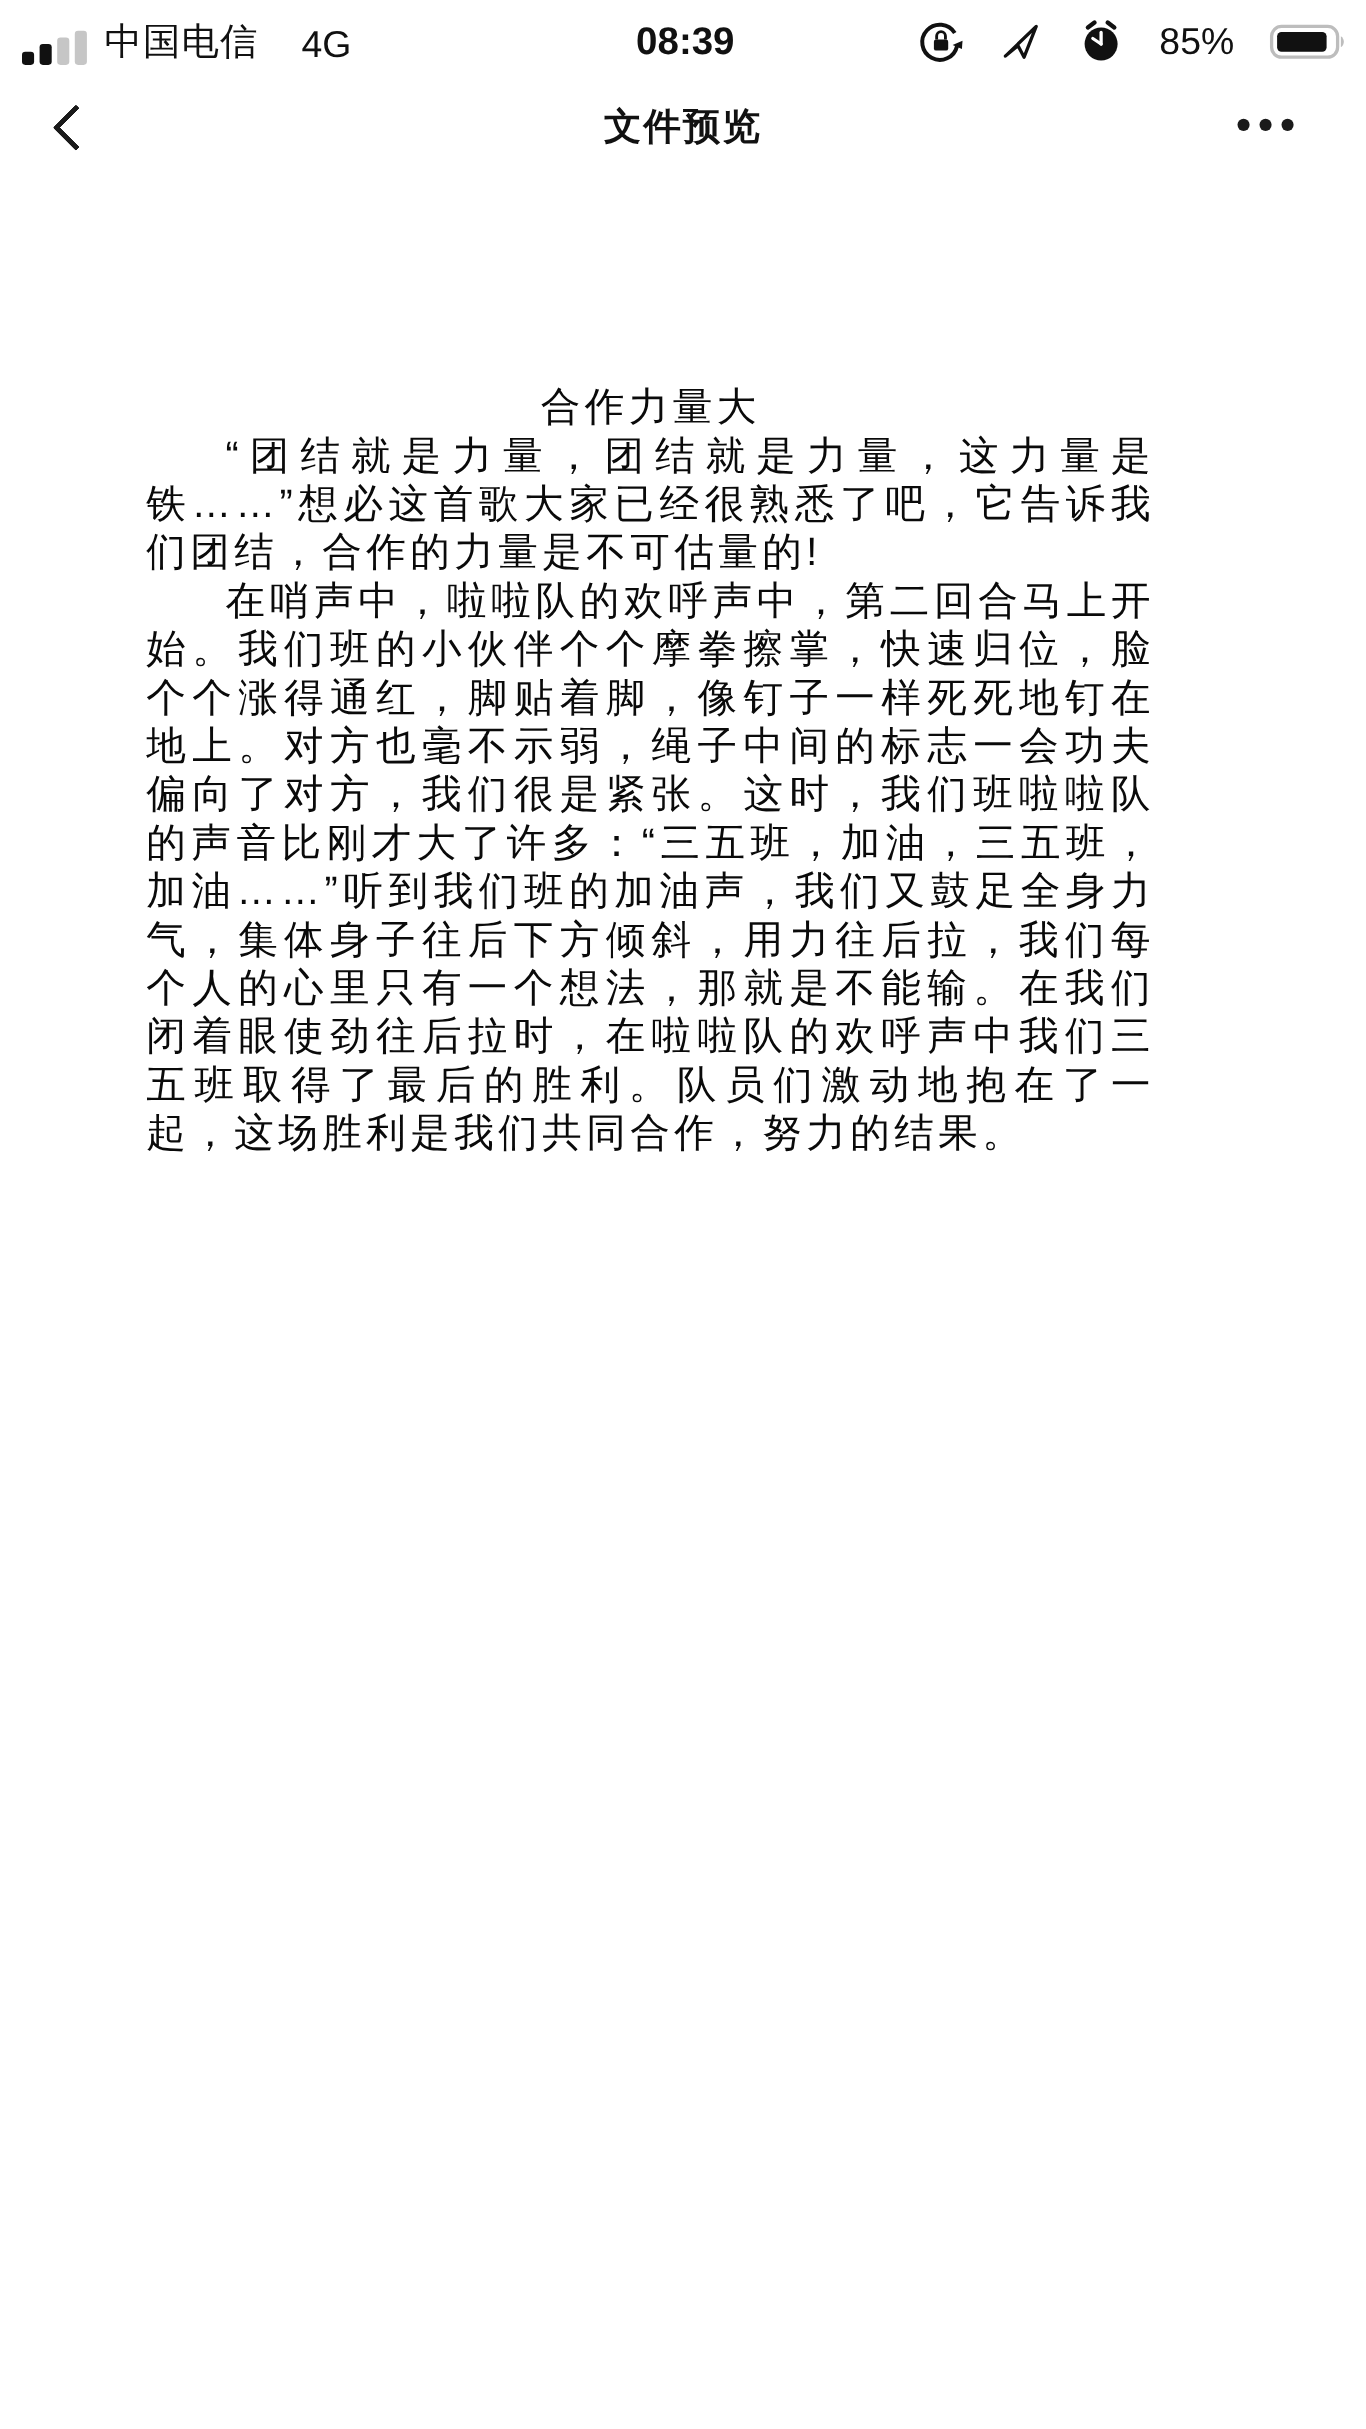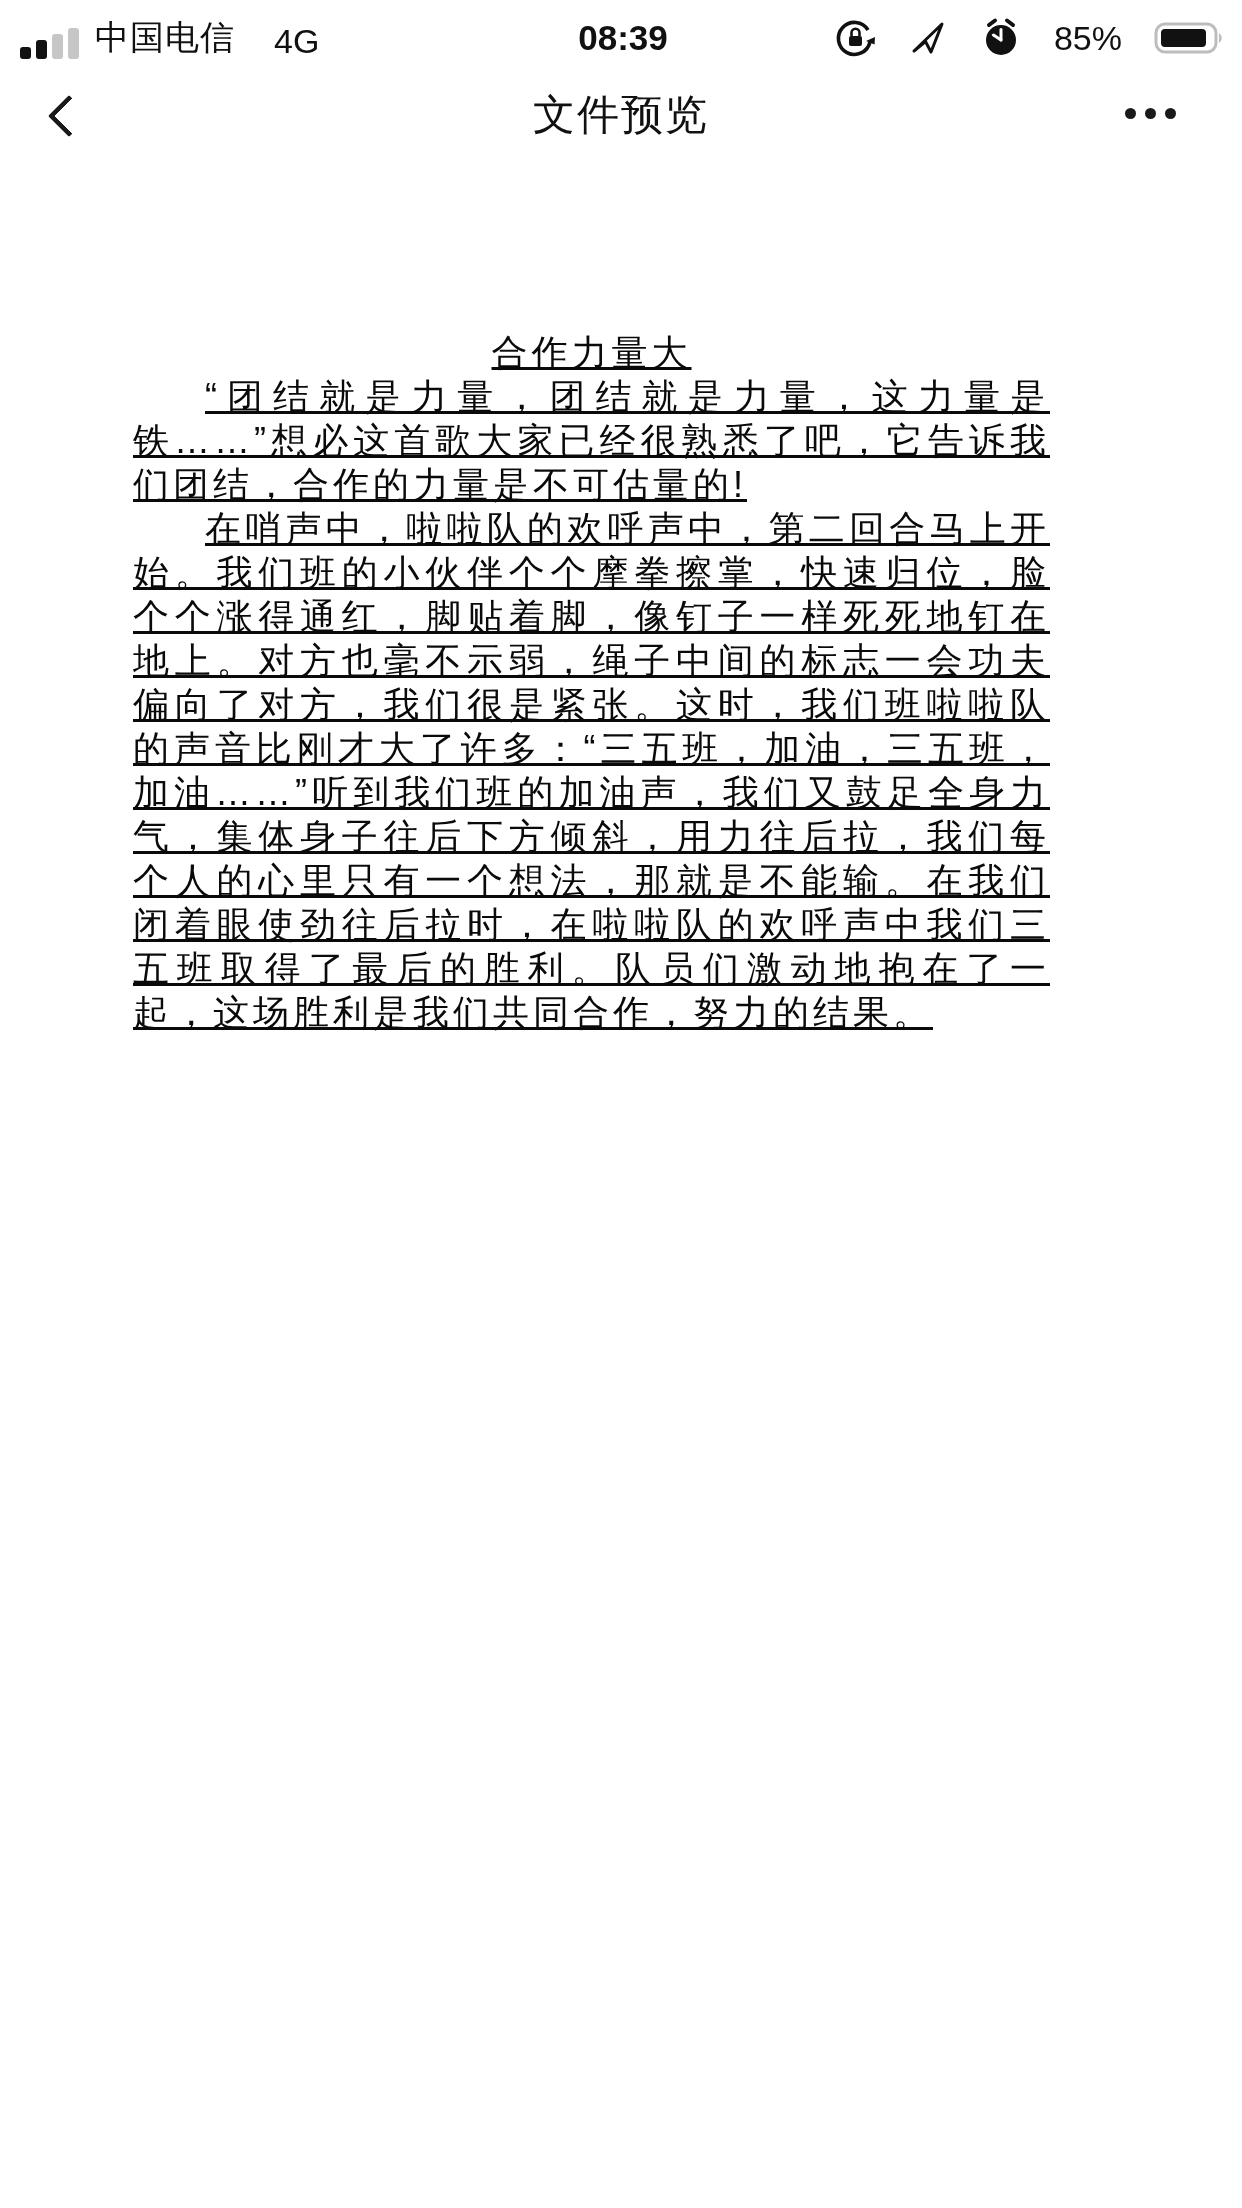--- a/index.html
+++ b/index.html
@@ -23,27 +23,27 @@
   .signal i:nth-child(3){ height:25px; background:#c6c6c6; }
   .signal i:nth-child(4){ height:31px; background:#c6c6c6; }
   .batt-pct{ font-size:34px; }
 
   
   .nav-bar{ position:absolute; top:62px; left:0; width:100%; height:105px; }
   .back-btn{ position:absolute; left:44px; top:32px; width:46px; height:46px; cursor:pointer; }
   .back-btn .chev{ position:absolute; left:10px; top:7px; width:30px; height:30px;
     border-left:5px solid #1a1a1a; border-bottom:5px solid #1a1a1a; transform:rotate(45deg); border-radius:2px; }
   .nav-title{ position:absolute; left:50%; top:50%; transform:translate(-50%,-50%);
-    font-size:42px; font-weight:400; letter-spacing:2px; }
+    font-size:34px; font-weight:700; letter-spacing:2px; }
   .more-btn{ position:absolute; right:66px; top:28px; display:flex; gap:9px; align-items:center; height:46px; cursor:pointer; }
   .more-btn .dot{ width:11px; height:11px; border-radius:50%; background:#1a1a1a; }
 
   
-  .doc{ position:absolute; left:133px; top:331px; width:917px;
-    font-size:36px; line-height:44px; letter-spacing:4px; color:#0a0a0a; text-align:justify;text-decoration:underline; }
+  .doc{ position:absolute; left:133px; top:348px; width:917px;
+    font-size:36px; line-height:44px; letter-spacing:4px; color:#0a0a0a; text-align:justify; }
   .doc-title{ text-align:center; font-weight:400; font-size:36px; }
   .doc p{ text-indent:2em; }
 
   .signature{ position:absolute; left:585px; top:1962px; width:510px; text-align:center;
     font-size:36px; line-height:44px; letter-spacing:3px; color:#0a0a0a; }
   .signature div{ white-space:pre-wrap; }
 
   svg{ display:block; }
 </style>
 </head>

